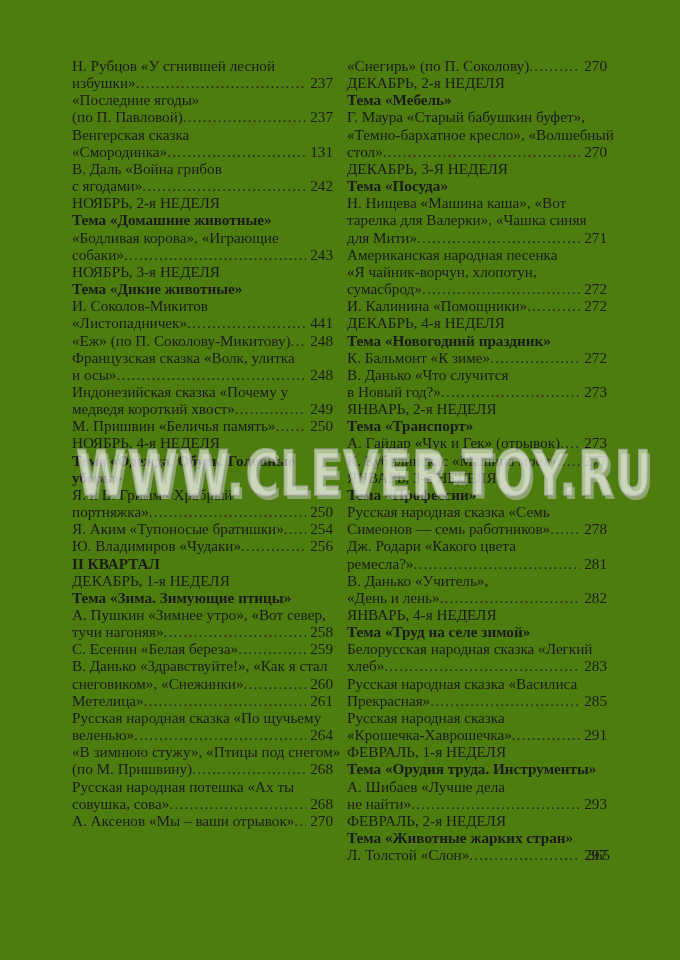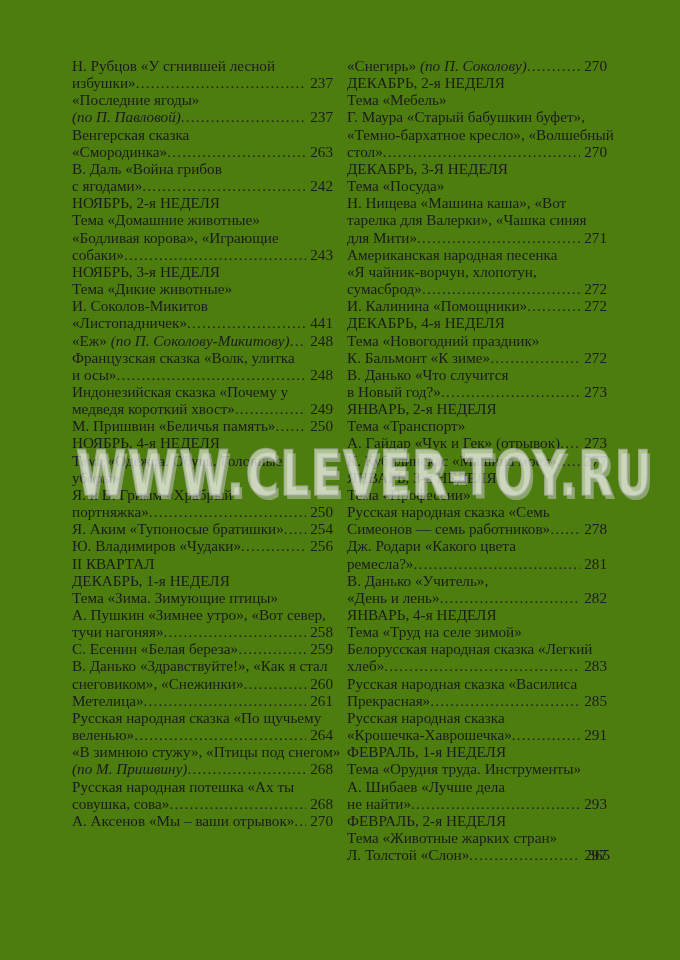--- a/index.html
+++ b/index.html
@@ -9,31 +9,31 @@
     font-family:"Liberation Serif", serif;
   }
   .page{position:absolute;inset:0;background:#4d7c0f;}
   .col{
     position:absolute;top:57px;
     font-size:15.2px;line-height:17.15px;
   }
   .col-left{left:72px;width:261px;}
   .col-right{left:347px;width:260px;}
   .entry{margin:0;}
-  .entry.bold{font-weight:normal;}
+  .entry.bold{font-weight:bold;}
   .line{white-space:nowrap;}
   .line.leader{display:flex;align-items:baseline;white-space:nowrap;}
   .leader .txt{flex:0 0 auto;}
   .dots{flex:1 1 auto;overflow:hidden;min-width:6px;height:17.15px;}
   .dots::after{
     content:"....................................................................................";
     letter-spacing:1.2px;color:#222;
   }
   .pg{flex:0 0 auto;padding-left:4px;text-align:right;}
-  .it{font-style:italic;}
+  .it{}
   .watermark{
     position:absolute;left:76px;top:442px;z-index:3;
     font-family:"DejaVu Sans", sans-serif;font-weight:bold;
     font-size:63px;line-height:1;letter-spacing:2px;white-space:nowrap;
     transform:scaleX(0.72);transform-origin:left top;
     color:rgba(255,255,255,0.55);
     -webkit-text-stroke:1.7px rgba(172,172,172,0.65);
     text-shadow:4px 4px 0 rgba(203,203,203,0.5);
     pointer-events:none;
   }
@@ -61,21 +61,21 @@
           <span class="txt"><span class="it">(по П. Павловой)</span></span>
           <span class="dots"></span>
           <span class="pg">237</span>
         </div>
       </div>
       <div class="entry">
         <div class="line"><span class="txt"><span>Венгерская сказка</span></span></div>
         <div class="line leader">
           <span class="txt"><span>«Смородинка» </span></span>
           <span class="dots"></span>
-          <span class="pg">263</span>
+          <span class="pg">131</span>
         </div>
       </div>
       <div class="entry">
         <div class="line"><span class="txt"><span>В. Даль «Война грибов</span></span></div>
         <div class="line leader">
           <span class="txt"><span>с ягодами»</span></span>
           <span class="dots"></span>
           <span class="pg">242</span>
         </div>
       </div>

